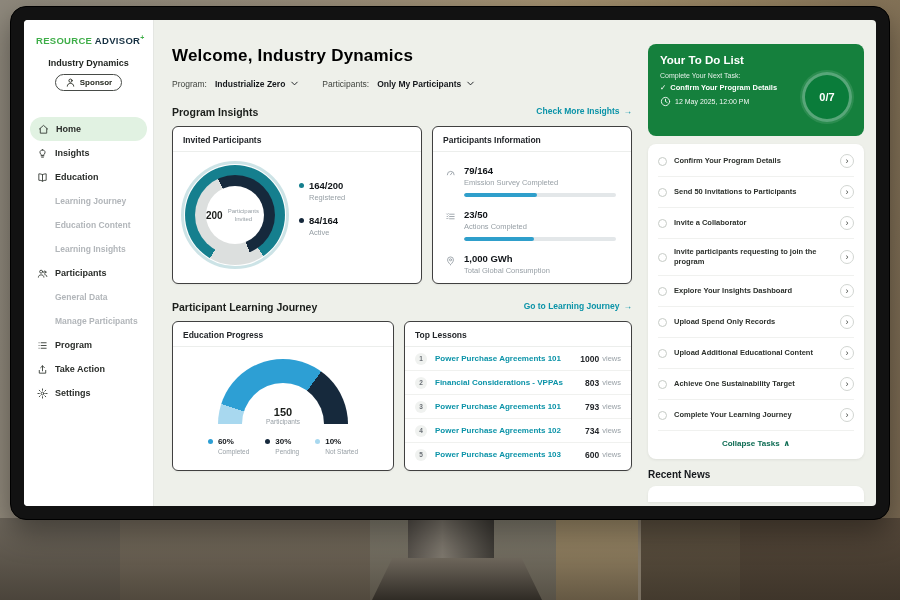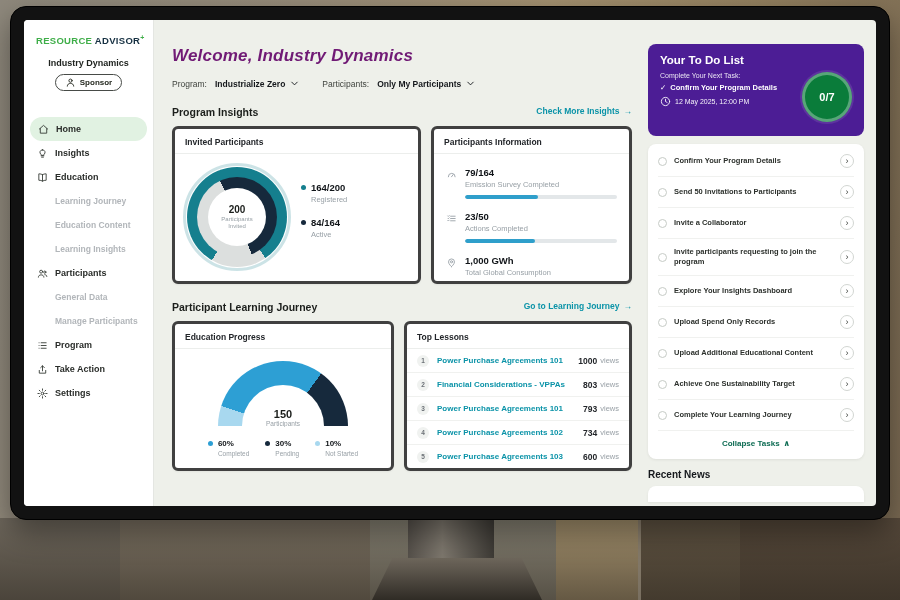--- a/index.html
+++ b/index.html
@@ -33,42 +33,42 @@
   .org{margin-top:12px;text-align:center;font-size:9px;font-weight:700;color:#202420;}
   .sponsor{margin:6px auto 0;width:max-content;display:flex;align-items:center;gap:4px;border:1px solid #474b47;border-radius:10px;padding:2px 9px;font-size:8px;font-weight:700;color:#24281f;background:#fff;}
   .nav{margin-top:26px;}
   .nav-item{display:flex;align-items:center;gap:7px;padding:6px 13px;font-size:9px;font-weight:700;color:#2a2d2a;cursor:pointer;line-height:12px;}
   .nav-item.active{margin:0 6px;padding:6px 8px;background:#e1f2e2;border-radius:14px;}
   .nav-item .ic{color:#3a3f3a;}
   .nav-sub{padding:6px 13px 6px 31px;font-size:8.5px;font-weight:600;color:#b2b6ba;cursor:pointer;line-height:12px;}
 
   
   .main{position:absolute;left:130px;top:0;width:492px;height:100%;padding:26px 6px 0 18px;}
-  .welcome{font-size:17px;font-weight:700;color:#701a75;letter-spacing:.2px;font-style:italic;}
+  .welcome{font-size:17px;font-weight:700;color:#000000;letter-spacing:.2px;}
   .filters{display:flex;align-items:center;gap:8px;margin-top:12px;}
   .f-label{font-size:8.5px;color:#40443f;text-align:center;}
   .f-select{background:none;border:none;font-family:inherit;display:inline-flex;align-items:center;gap:4px;font-size:8.5px;font-weight:700;color:#15181c;cursor:pointer;margin-right:14px;}
   .sec-row{display:flex;justify-content:space-between;align-items:flex-start;margin-top:17px;padding-right:8px;}
   .sec-title{font-size:10.5px;font-weight:700;color:#1c1f1c;}
   .sec-link{background:none;border:none;font-family:inherit;display:inline-flex;align-items:center;gap:4px;font-size:8.5px;font-weight:700;color:var(--link);cursor:pointer;}
   .cards{display:flex;gap:10px;margin-top:8px;padding-right:8px;}
-  .card{background:#fff;border:3px solid #404040;border-radius:6px;box-shadow:0 1px 2px rgba(0,0,0,.05);}
+  .card{background:#fff;border:1px solid #404040;border-radius:6px;box-shadow:0 1px 2px rgba(0,0,0,.05);}
   .card-h{padding:8px 10px 6px;font-size:8.5px;font-weight:700;color:#23262a;border-bottom:1px solid #eceeec;}
   #card-invited{width:250px;height:158px;}
   #card-info{flex:1;height:158px;}
   #card-edu{width:222px;height:150px;}
   #card-lessons{flex:1;height:150px;}
 
   
   .invited-body{display:flex;align-items:center;gap:14px;padding:13px 12px;}
   .donut{position:relative;width:100px;height:100px;flex:none;}
   .ring0{position:absolute;inset:-4px;border:3px solid rgba(21,127,142,.22);border-radius:50%;}
   .ring1{position:absolute;inset:0;border-radius:50%;background:conic-gradient(from 210deg,var(--teal) 0 calc(var(--p,82)*3.6deg),var(--track) calc(var(--p,82)*3.6deg) 360deg);}
   .ring2{position:absolute;inset:10px;border-radius:50%;background:conic-gradient(from 335deg,var(--navy) 0 calc(var(--p,51)*3.6deg),var(--track) calc(var(--p,51)*3.6deg) 360deg);}
-  .hole{position:absolute;inset:21px;border-radius:50%;background:#fff;display:flex;flex-direction:column;align-items:center;justify-content:center;text-align:center;}
+  .hole{position:absolute;inset:21px;border-radius:50%;background:#fff;display:flex;flex-direction:row;align-items:center;justify-content:center;text-align:center;}
   .hole-v{font-size:10px;font-weight:700;} .hole-l{font-size:6px;color:var(--mut);line-height:1.25;margin-top:1px;width:44px;}
   .lg-item{margin-bottom:13px;}
   .lg-top{display:flex;align-items:center;gap:5px;font-size:9.5px;font-weight:700;color:#101418;}
   .dot{width:5px;height:5px;border-radius:50%;flex:none;}
   .lg-sub{margin-left:10px;font-size:7.5px;color:var(--mut);margin-top:2px;}
 
   
   .info-body{padding:13px 12px;}
   .info-row{display:flex;gap:8px;margin-bottom:12px;align-items:flex-start;}
   .info-ic{color:#9aa2a8;margin-top:2px;}
@@ -379,21 +379,21 @@
             <span class="l-title">Power Purchase Agreements 103</span>
             <span class="l-views">600</span>
             <span class="l-unit">views</span>
           </div>
         </div>
       </section>
     </div>
   </main>
 
   <aside class="rightcol">
-    <div class="todo-card" style="background: #4c1d95;">
+    <div class="todo-card" style="background: #15803d;">
       <div class="todo-title">Your To Do List</div>
       <div class="todo-sub">Complete Your Next Task:</div>
       <div class="todo-next">
         <span>✓</span>
         <span>Confirm Your Program Details</span>
       </div>
       <div class="todo-due">
         <svg class="ic ic-8" viewBox="0 0 24 24">
               <circle cx="12" cy="12" r="9"></circle>
               <path d="M12 7v5l3.5 2"></path>

